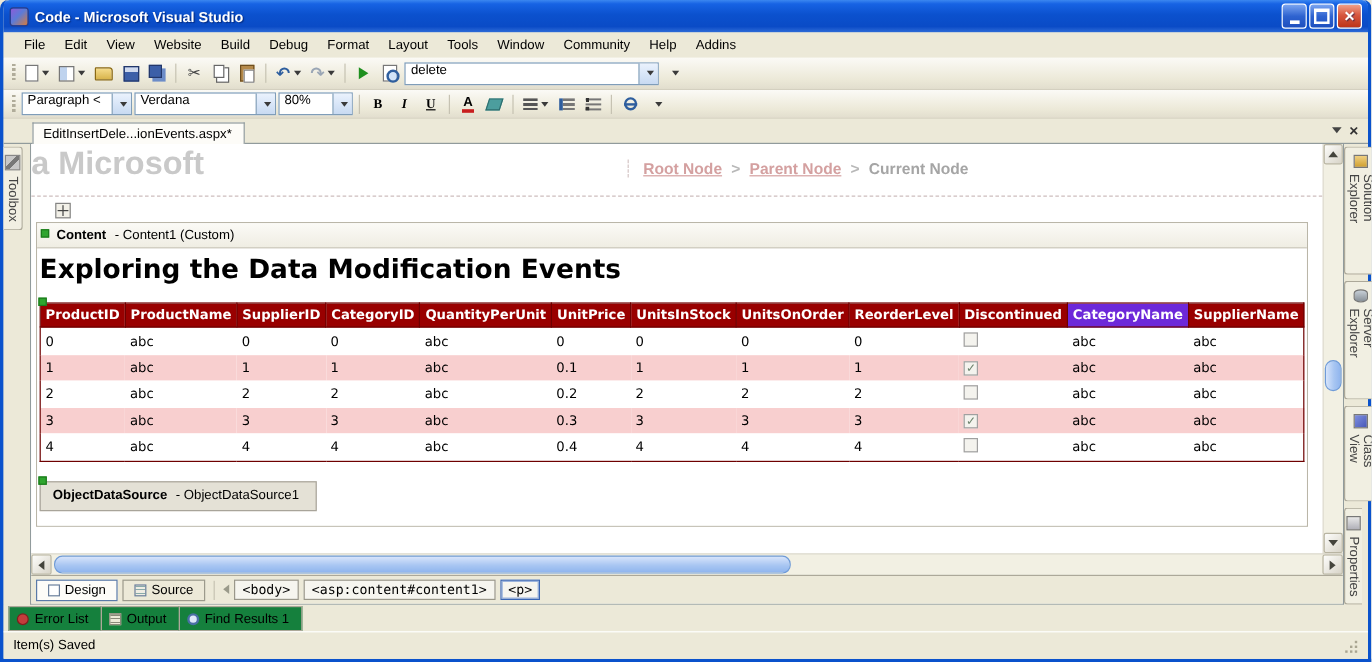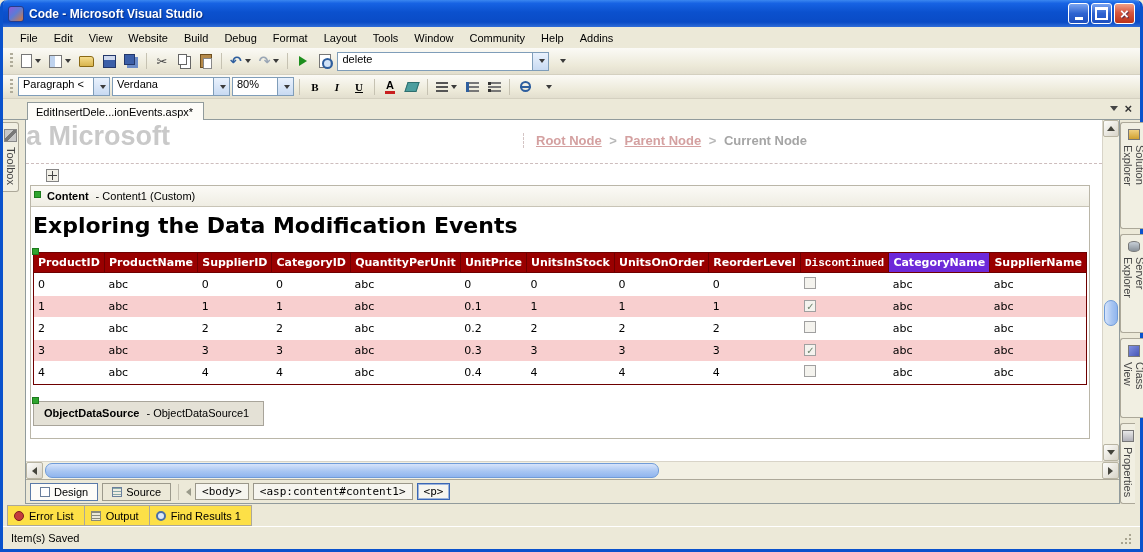--- a/index.html
+++ b/index.html
@@ -165,21 +165,21 @@
   .design-icon { width:10px; height:10px; border:1px solid #6A7F9C; background:#fff; }
   .source-icon { width:10px; height:10px; border:1px solid #6A7F9C;
     background:repeating-linear-gradient(180deg,#8AA 0 1px,#EFEDE3 1px 3px); }
   .chev-back::before { content:''; display:inline-block; width:0; height:0; border-top:4px solid transparent; border-bottom:4px solid transparent; border-right:5px solid #9A9A8A; }
   .tag { font-family:"DejaVu Sans Mono","Liberation Mono",monospace; font-size:11px;
     border:1px solid #9A978A; background:#F6F5EF; padding:1px 6px; }
   .tag.active { border:1px solid #3A66B4; box-shadow:0 0 0 1px #9CB4DC inset; }
   
   .panel-tabs { flex:0 0 22px; display:flex; align-items:stretch; background:#ECE9D8; padding:1px 0 0 4px; }
   .panel-tab { display:inline-flex; align-items:center; gap:5px; padding:0 10px 0 6px;
-    border:1px solid #ACA899; margin-right:-1px; background:#fde047; }
+    border:1px solid #ACA899; margin-right:-1px; background:#15803d; }
   .pt-icon { width:10px; height:10px; }
   .pt-icon.p0 { background:#C43C3C; border-radius:50%; border:1px solid #7E1E1E; }
   .pt-icon.p1 { background:#ECE9D8; border:1px solid #8A8A7A;
     background-image:repeating-linear-gradient(180deg,#8A8A7A 0 1px,transparent 1px 3px); }
   .pt-icon.p2 { border:2px solid #4A6FA5; border-radius:50%; background:#DCE8F8; }
   
   .statusbar { flex:0 0 23px; display:flex; align-items:center; padding:0 8px; background:#ECE9D8; border-top:1px solid #FFFFFF; }
   .resize-grip { margin-left:auto; width:13px; height:13px; position:relative; }
   .resize-grip::before { content:''; position:absolute; right:1px; bottom:1px; width:2px; height:2px; background:#A9A591;
     box-shadow:-4px 0 #A9A591,-8px 0 #A9A591,0 -4px #A9A591,-4px -4px #A9A591,0 -8px #A9A591; }
@@ -388,21 +388,21 @@
                       <tr id="grid-head-row">
                         <th style="background: rgb(153, 0, 0); color: rgb(255, 255, 255);">ProductID</th>
                         <th style="background: rgb(153, 0, 0); color: rgb(255, 255, 255);">ProductName</th>
                         <th style="background: rgb(153, 0, 0); color: rgb(255, 255, 255);">SupplierID</th>
                         <th style="background: rgb(153, 0, 0); color: rgb(255, 255, 255);">CategoryID</th>
                         <th style="background: rgb(153, 0, 0); color: rgb(255, 255, 255);">QuantityPerUnit</th>
                         <th style="background: rgb(153, 0, 0); color: rgb(255, 255, 255);">UnitPrice</th>
                         <th style="background: rgb(153, 0, 0); color: rgb(255, 255, 255);">UnitsInStock</th>
                         <th style="background: rgb(153, 0, 0); color: rgb(255, 255, 255);">UnitsOnOrder</th>
                         <th style="background: rgb(153, 0, 0); color: rgb(255, 255, 255);">ReorderLevel</th>
-                        <th style="background: rgb(153, 0, 0); color: rgb(255, 255, 255); font-family: Liberation Mono, monospace;">Discontinued</th>
+                        <th style="background: rgb(153, 0, 0); color: rgb(255, 255, 255);">Discontinued</th>
                         <th style="background: #6d28d9; color: rgb(255, 255, 255);">CategoryName</th>
                         <th style="background: rgb(153, 0, 0); color: rgb(255, 255, 255);">SupplierName</th>
                       </tr>
                     </thead>
                   <tbody id="grid-body">
                       <tr>
                         <td>0</td>
                         <td>abc</td>
                         <td>0</td>
                         <td>0</td>

